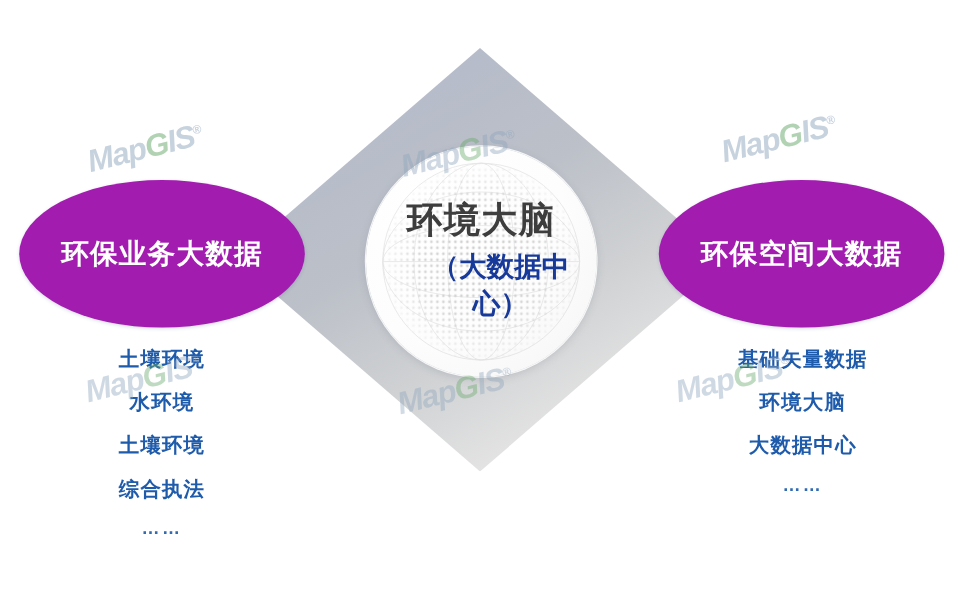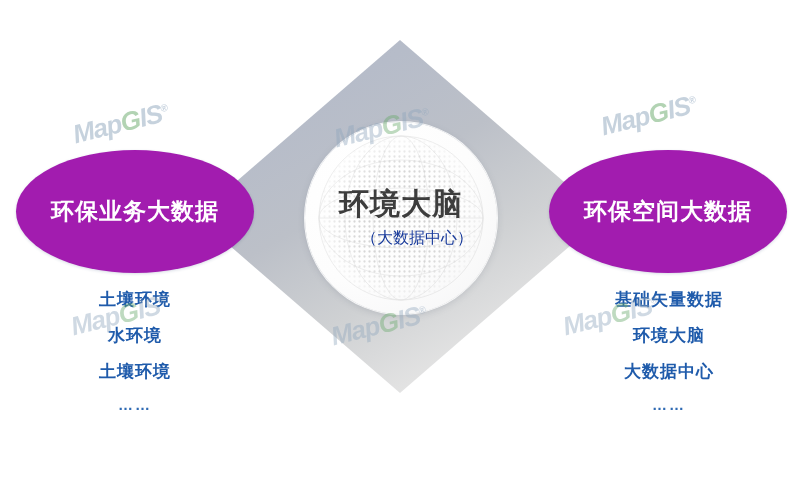--- a/index.html
+++ b/index.html
@@ -68,22 +68,22 @@
   }
   .circle-title {
     font-size: 30px;
     font-weight: bold;
     color: #3d3d3d;
     letter-spacing: 1px;
     line-height: 1.15;
   }
   .circle-sub {
     margin-top: 6px;
-    font-size: 16px;
-    font-weight: normal;
+    font-size: 23px;
+    font-weight: bold;
     color: #17399a;
     letter-spacing: 0px;
     margin-left: 32px;
   }
 
   
   .ellipse {
     position: absolute;
     width: 238px;
     height: 123px;
@@ -192,20 +192,21 @@
   </div>
 
   <div class="ellipse ellipse-right">
     <span>环保空间大数据</span>
   </div>
 
   <div class="list list-left">
     <div class="list-item">土壤环境</div>
     <div class="list-item">水环境</div>
     <div class="list-item">土壤环境</div>
+    <div class="list-item">综合执法</div>
     <div class="list-item dots">……</div>
   </div>
 
   <div class="list list-right">
     <div class="list-item">基础矢量数据</div>
     <div class="list-item">环境大脑</div>
     <div class="list-item">大数据中心</div>
     <div class="list-item dots">……</div>
   </div>
 

